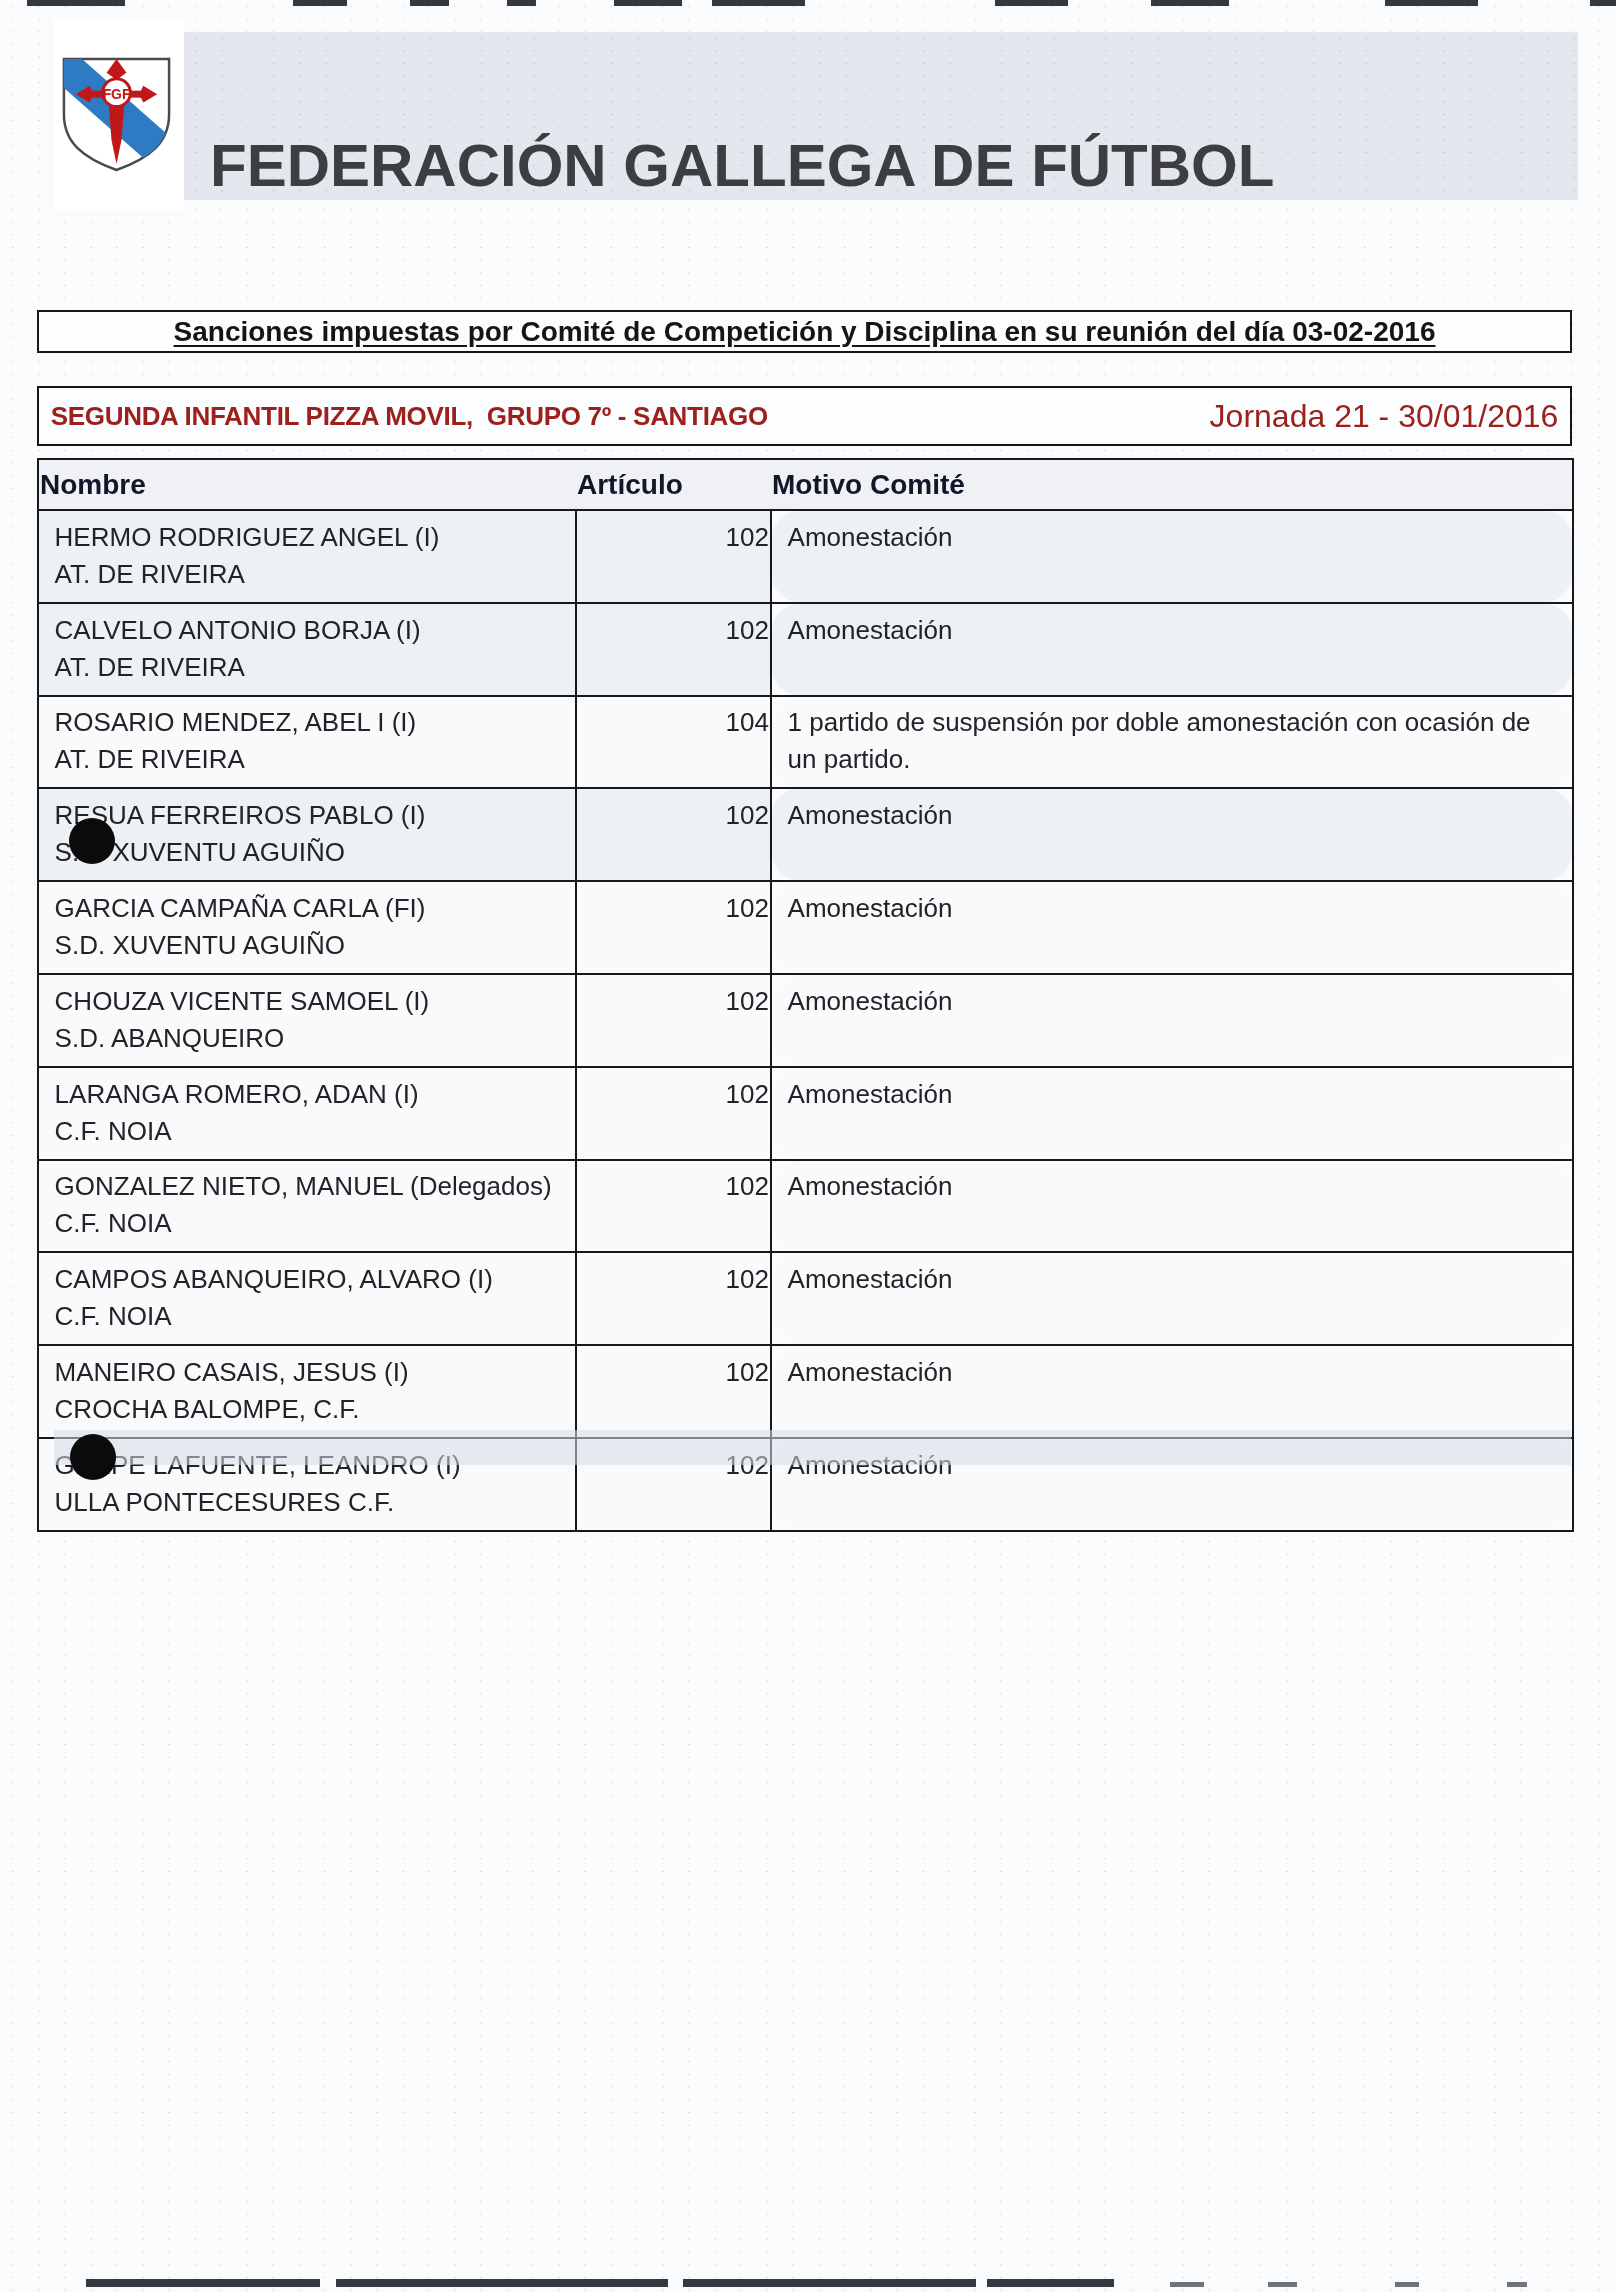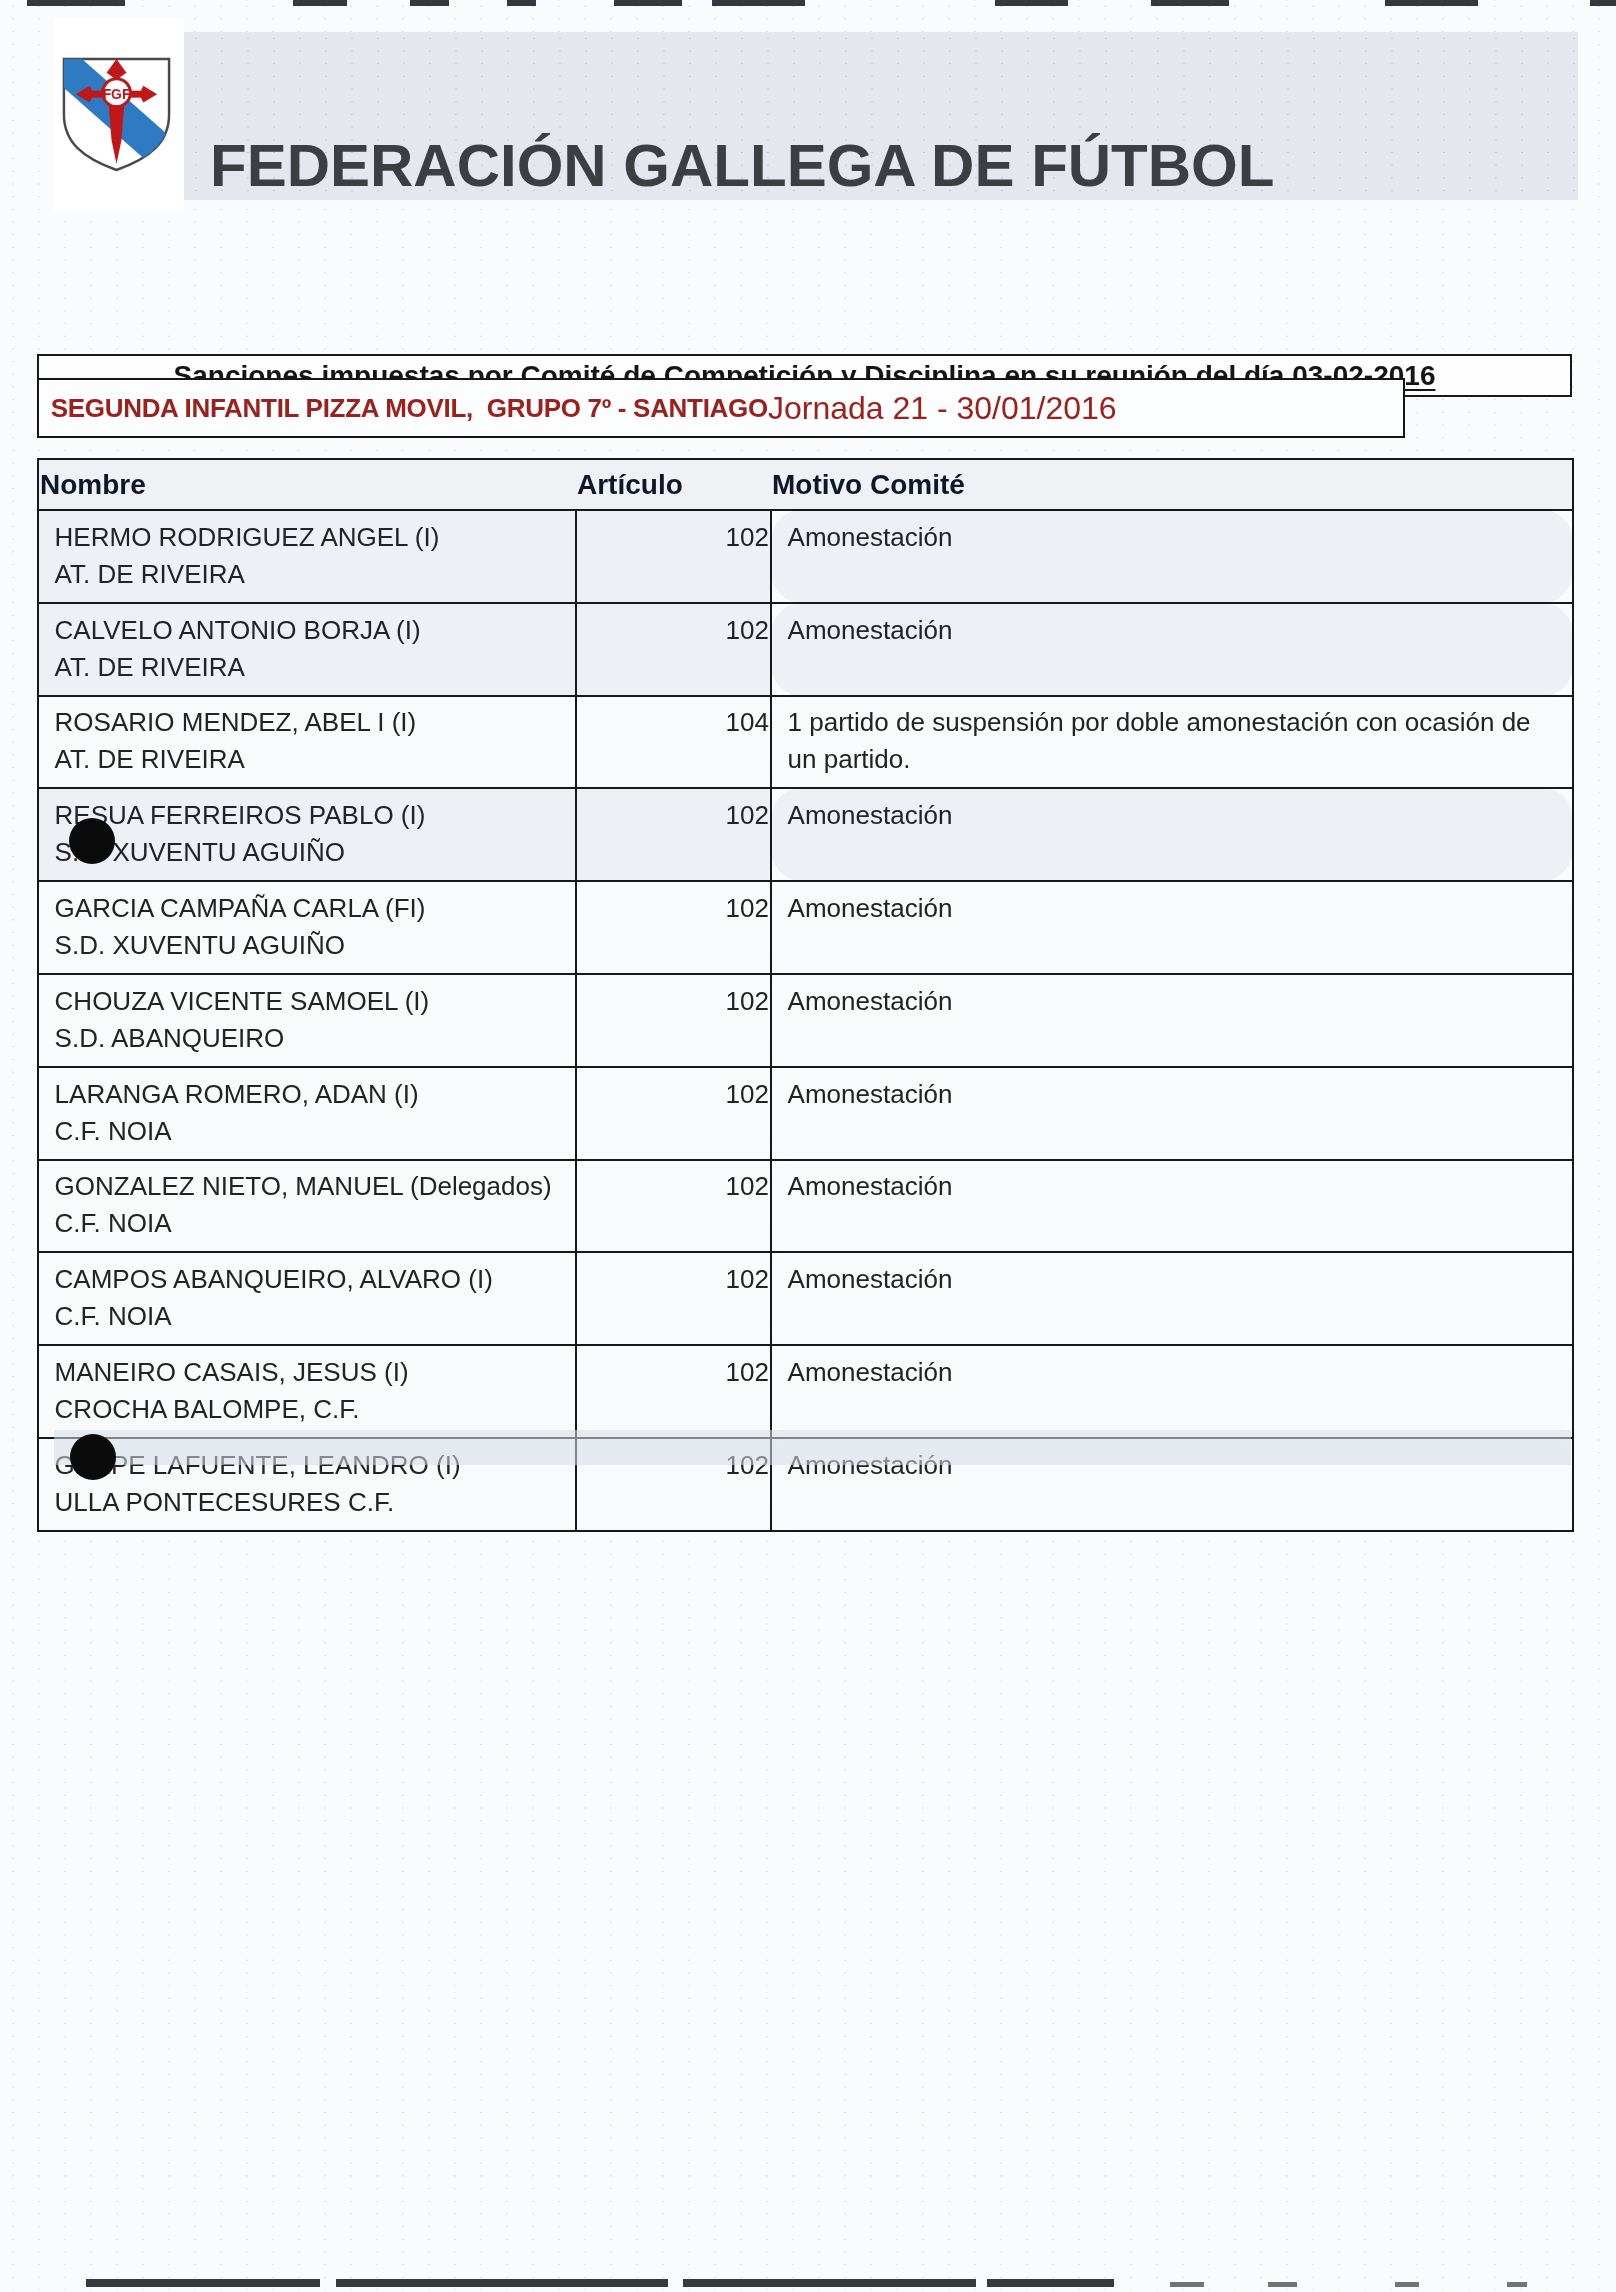--- a/index.html
+++ b/index.html
@@ -31,29 +31,29 @@
     display:flex;align-items:flex-end;
   }
   .org-title{margin-left:27px;font-size:60px;font-weight:bold;color:#3d3e41;letter-spacing:0px;white-space:nowrap;}
   .logo-box{position:absolute;left:54px;top:17.6px;width:130px;height:192px;background:#ffffff;z-index:2;}
   .logo-box svg{position:absolute;left:2px;top:35px;}
 
   
   .title-box{
     position:absolute;left:37px;top:310px;width:1535px;height:43px;box-sizing:border-box;
     background:#FDFDFE;border:2px solid #17181a;
-    display:flex;align-items:center;justify-content:center;margin-top:44px;
+    display:flex;align-items:center;justify-content:center;
   }
   .title-text{font-size:28px;font-weight:bold;color:#151515;text-decoration:underline;text-underline-offset:3.9px;white-space:nowrap;}
 
   
   .comp-bar{
-    position:absolute;left:37px;top:378px;width:1368px;height:60px;box-sizing:border-box;
+    position:absolute;left:37px;top:386px;width:1535px;height:60px;box-sizing:border-box;
     background:#FCFDFE;border:2.9px solid #141517;
-    display:flex;align-items:center;padding:0 11.7px;
+    display:flex;align-items:center;justify-content:space-between;padding:0 11.7px;
   }
   .comp-name{font-size:26px;font-weight:bold;color:var(--accent-red,#9c201c);white-space:pre;letter-spacing:-0.3px;}
   .matchday{font-size:32px;font-weight:normal;color:var(--accent-red,#9c201c);white-space:nowrap;}
 
   
   table.sanctions{
     position:absolute;left:37px;top:458px;width:1535px;
     border-collapse:collapse;table-layout:fixed;
     border:2px solid #17181a;
   }

